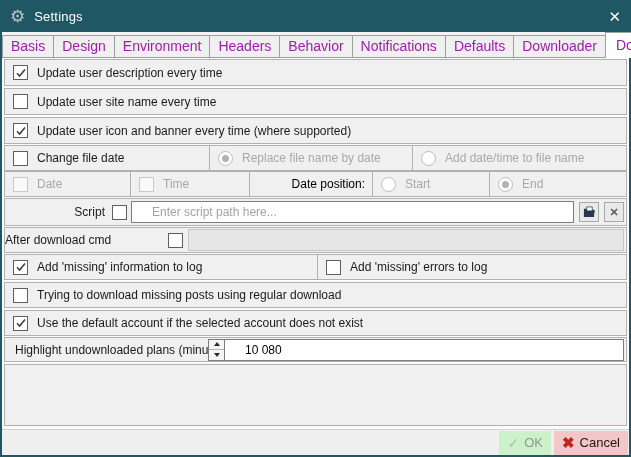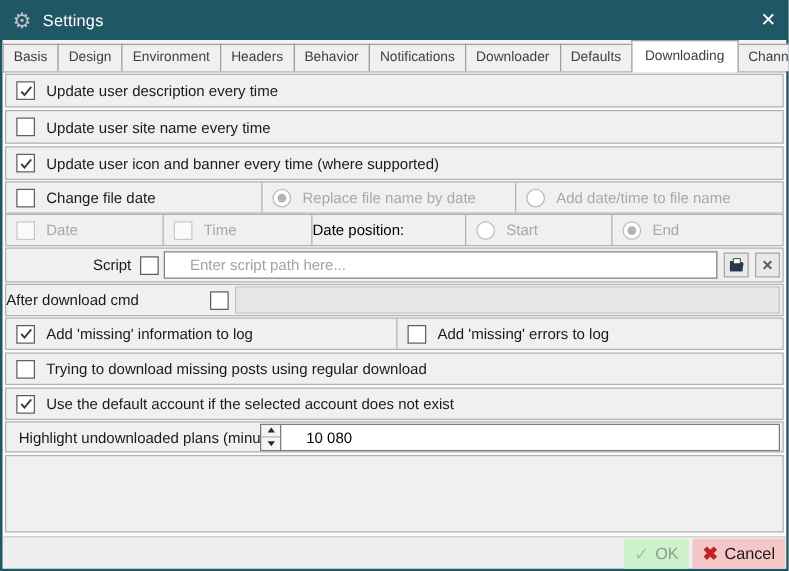--- a/index.html
+++ b/index.html
@@ -19,23 +19,23 @@
     margin-left: auto; width: 30px; text-align: right; font-size: 15px;
     color: #fff; cursor: default; line-height: 1;
   }
   
   .tabstrip {
     position: absolute; top: 32px; left: 2px; right: 2px; height: 26px;
     background: #f3f3f3; display: flex; align-items: flex-end;
     border-bottom: 1px solid #9f9f9f;
   }
   .tab {
-    height: 22px; line-height: 21px; padding: 0 8px; font-size: 11px;
+    height: 22px; line-height: 21px; padding: 0 8px; font-size: 14px;
     background: #f0f0f0; border: 1px solid #9f9f9f; border-bottom: none;
-    margin-right: -1px; color: #404040; white-space: nowrap; text-align: center;
+    margin-right: -1px; color: #a21caf; white-space: nowrap; text-align: center;
   }
   .tab.active {
     height: 26px; line-height: 25px; background: #fff; position: relative;
     z-index: 2; margin-bottom: -1px; padding: 0 10px;
   }
   
   .content {
     position: absolute; top: 58px; left: 2px; right: 2px; height: 371px;
     background: #fbfbfb;
   }
@@ -122,22 +122,22 @@
     <span class="close-btn">✕</span>
   </div>
 
   <div class="tabstrip">
     <span class="tab">Basis</span>
     <span class="tab">Design</span>
     <span class="tab">Environment</span>
     <span class="tab">Headers</span>
     <span class="tab">Behavior</span>
     <span class="tab">Notifications</span>
+    <span class="tab">Defaults</span>
     <span class="tab">Downloader</span>
-    <span class="tab">Defaults</span>
     <span class="tab active">Downloading</span>
     <span class="tab">Channels</span>
 
   </div>
 
   <div class="content">
 
     <div class="row" id="r1">
       <span class="cb">
         <svg viewBox="0 0 12 12">
@@ -178,21 +178,21 @@
 
     <div class="row" id="r5">
       <div class="cell" style="width:126px;">
         <span class="cb dis"></span>
         <span class="lbl dis">Date</span>
       </div>
       <div class="cell" style="width:119px;">
         <span class="cb dis"></span>
         <span class="lbl dis">Time</span>
       </div>
-      <div class="cell" style="width:123px; justify-content:flex-start; padding-right:7px;">
+      <div class="cell" style="width:123px; justify-content:flex-end; padding-right:7px;">
         <span class="lbl" style="color:#000;">Date position:</span>
       </div>
       <div class="cell" style="width:117px;">
         <span class="rad"></span>
         <span class="lbl dis">Start</span>
       </div>
       <div class="cell last">
         <span class="rad sel"></span>
         <span class="lbl dis">End</span>
       </div>

